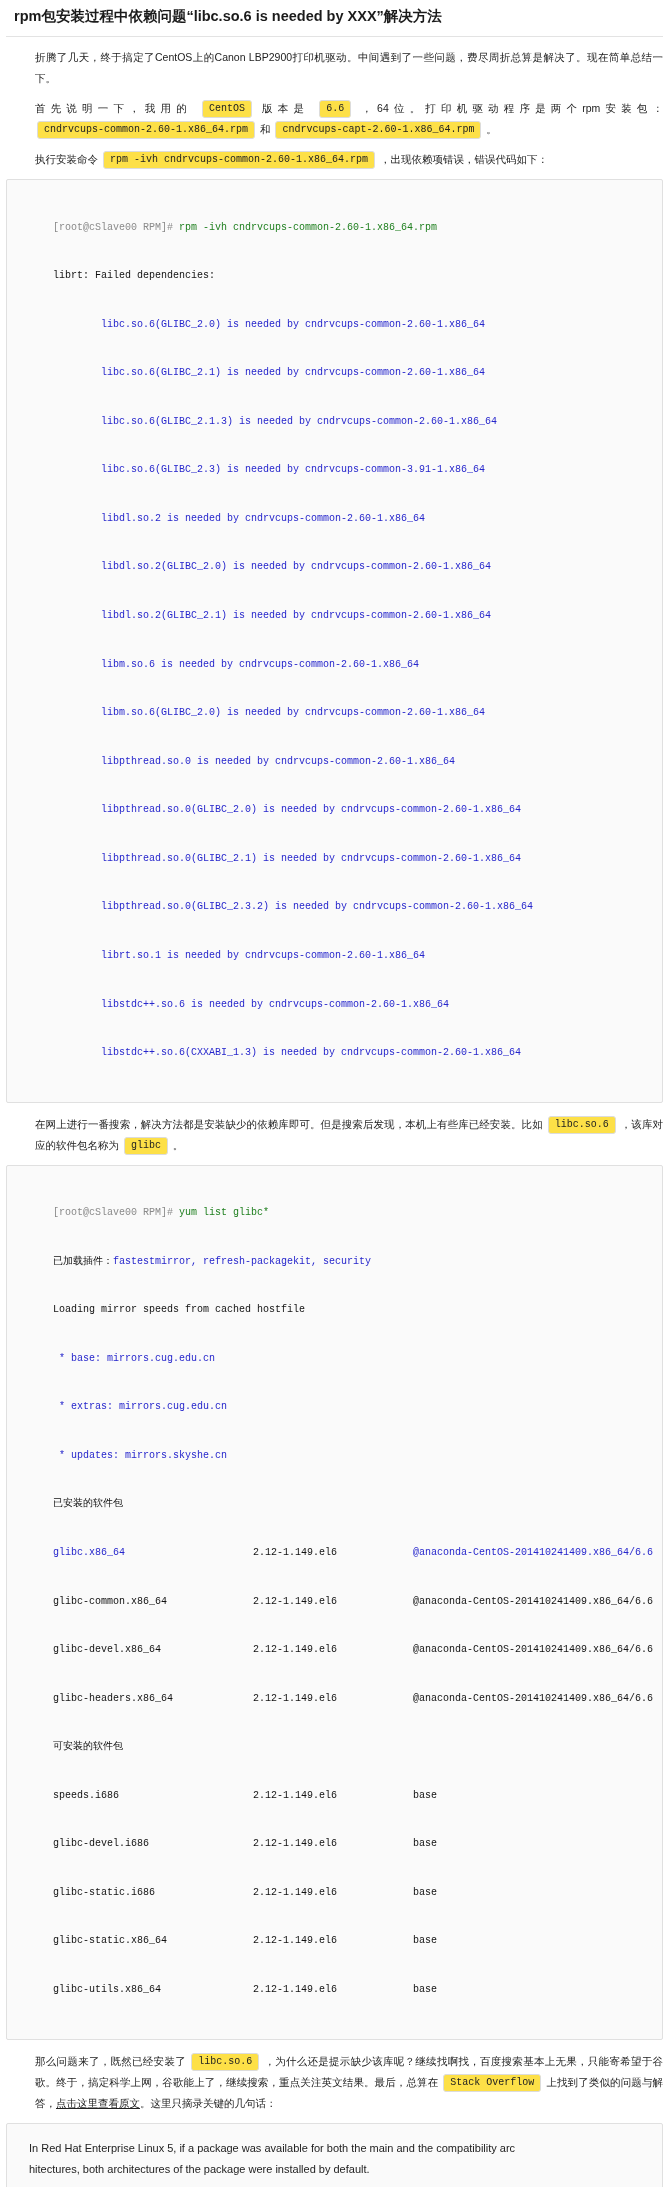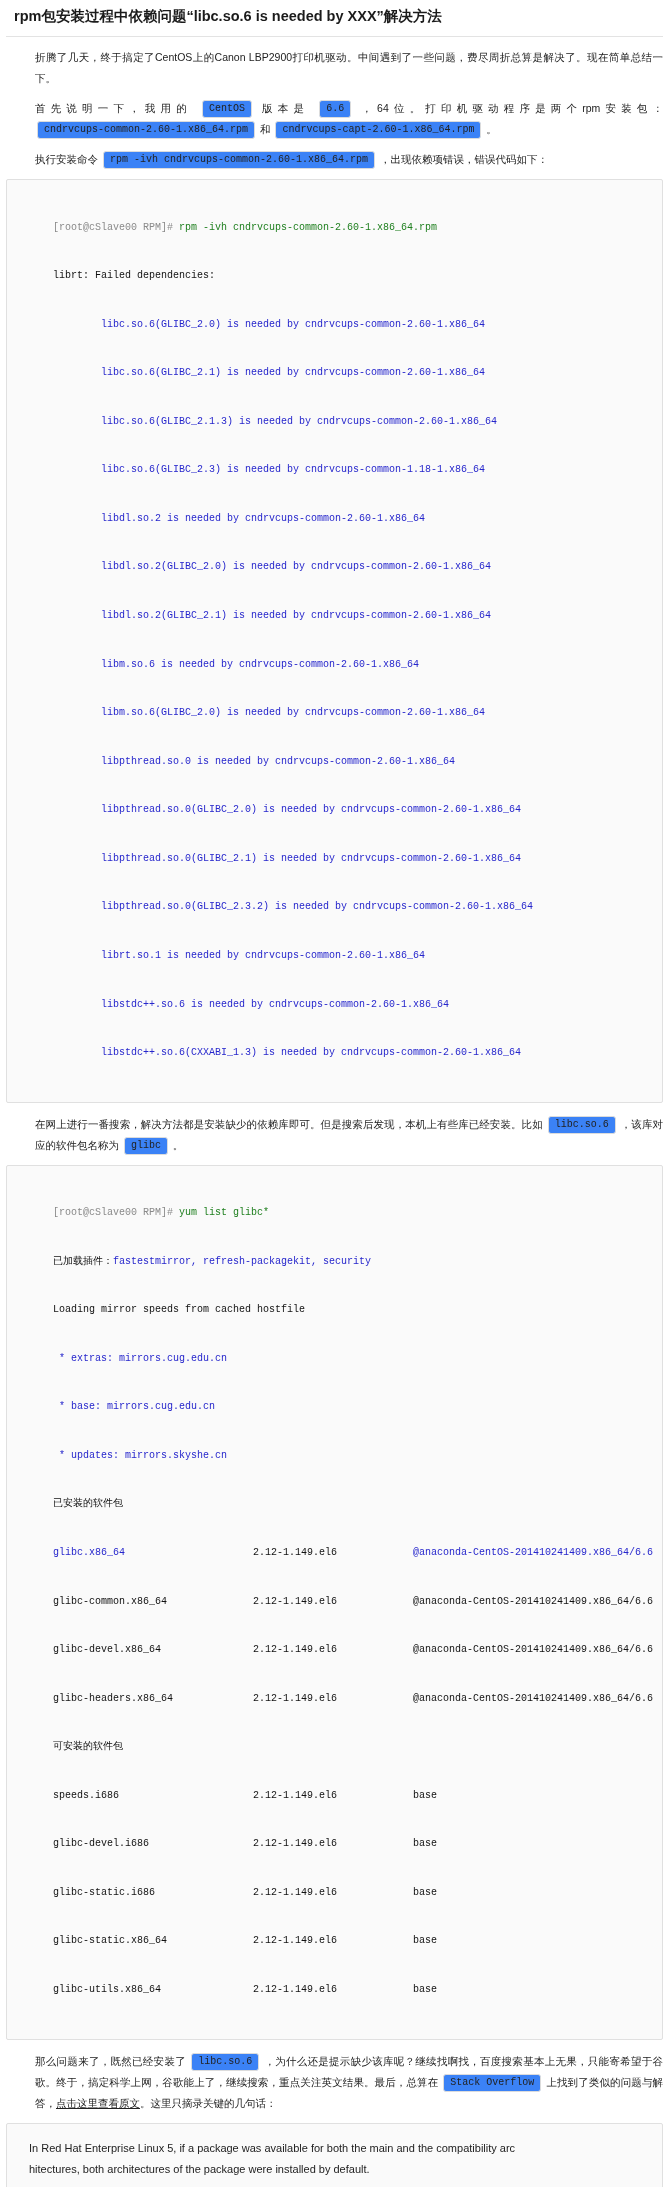--- a/index.html
+++ b/index.html
@@ -32,21 +32,21 @@
     font-size:10.5px;
     color:#222;
     text-align:justify;
   }
 
   
   .chip{
     display:inline-block;
     font-family:"Liberation Mono","DejaVu Sans Mono",monospace;
     font-size:10px;
-    background:#3b82f6;
+    background:#fde047;
     border:1px solid #dcdcdc;
     border-radius:3px;
     padding:2px 6px;
     margin:0 2px;
     color:#222;
     white-space:nowrap;
     line-height:1.2;
     vertical-align:middle;
   }
   .ulink{text-decoration:underline;color:#222;cursor:pointer;}
@@ -116,21 +116,21 @@
     <span class="chip">rpm -ivh cndrvcups-common-2.60-1.x86_64.rpm</span>
     <span>，出现依赖项错误，错误代码如下：</span>
   </p>
 
   <div class="code">
     <span class="ln"><span class="c-prompt">[root@cSlave00 RPM]#</span><span class="c-cmd"> rpm -ivh cndrvcups-common-2.60-1.x86_64.rpm</span></span>
     <span class="ln c-plain">librt: Failed dependencies:</span>
     <span class="ln c-blue">	<span>libc.so.6(GLIBC_2.0) is needed by cndrvcups-common-2.60-1.x86_64</span></span>
     <span class="ln c-blue">	<span>libc.so.6(GLIBC_2.1) is needed by cndrvcups-common-2.60-1.x86_64</span></span>
     <span class="ln c-blue">	<span>libc.so.6(GLIBC_2.1.3) is needed by cndrvcups-common-2.60-1.x86_64</span></span>
-    <span class="ln c-blue">	<span>libc.so.6(GLIBC_2.3) is needed by cndrvcups-common-1.18-1.x86_64</span></span>
+    <span class="ln c-blue">	<span>libc.so.6(GLIBC_2.3) is needed by cndrvcups-common-3.91-1.x86_64</span></span>
     <span class="ln c-blue">	<span>libdl.so.2 is needed by cndrvcups-common-2.60-1.x86_64</span></span>
     <span class="ln c-blue">	<span>libdl.so.2(GLIBC_2.0) is needed by cndrvcups-common-2.60-1.x86_64</span></span>
     <span class="ln c-blue">	<span>libdl.so.2(GLIBC_2.1) is needed by cndrvcups-common-2.60-1.x86_64</span></span>
     <span class="ln c-blue">	<span>libm.so.6 is needed by cndrvcups-common-2.60-1.x86_64</span></span>
     <span class="ln c-blue">	<span>libm.so.6(GLIBC_2.0) is needed by cndrvcups-common-2.60-1.x86_64</span></span>
     <span class="ln c-blue">	<span>libpthread.so.0 is needed by cndrvcups-common-2.60-1.x86_64</span></span>
     <span class="ln c-blue">	<span>libpthread.so.0(GLIBC_2.0) is needed by cndrvcups-common-2.60-1.x86_64</span></span>
     <span class="ln c-blue">	<span>libpthread.so.0(GLIBC_2.1) is needed by cndrvcups-common-2.60-1.x86_64</span></span>
     <span class="ln c-blue">	<span>libpthread.so.0(GLIBC_2.3.2) is needed by cndrvcups-common-2.60-1.x86_64</span></span>
     <span class="ln c-blue">	<span>librt.so.1 is needed by cndrvcups-common-2.60-1.x86_64</span></span>
@@ -143,22 +143,22 @@
     <span class="chip">libc.so.6</span>
     <span>，该库对应的软件包名称为</span>
     <span class="chip">glibc</span>
     <span>。</span>
   </p>
 
   <div class="code">
     <span class="ln"><span class="c-prompt">[root@cSlave00 RPM]#</span><span class="c-cmd"> yum list glibc*</span></span>
     <span class="ln"><span class="c-plain">已加载插件：</span><span class="c-blue">fastestmirror, refresh-packagekit, security</span></span>
     <span class="ln c-plain">Loading mirror speeds from cached hostfile</span>
+    <span class="ln c-blue"> * base: mirrors.cug.edu.cn</span>
     <span class="ln c-blue"> * extras: mirrors.cug.edu.cn</span>
-    <span class="ln c-blue"> * base: mirrors.cug.edu.cn</span>
     <span class="ln c-blue"> * updates: mirrors.skyshe.cn</span>
     <span class="ln c-plain">已安装的软件包</span>
     <span class="ln"><span class="c-blue" style="display:inline-block;width:200px">glibc.x86_64</span><span class="c-plain" style="display:inline-block;width:160px">2.12-1.149.el6</span><span class="c-repo">@anaconda-CentOS-201410241409.x86_64/6.6</span></span>
     <span class="ln"><span class="c-plain" style="display:inline-block;width:200px">glibc-common.x86_64</span><span class="c-plain" style="display:inline-block;width:160px">2.12-1.149.el6</span><span class="c-plain">@anaconda-CentOS-201410241409.x86_64/6.6</span></span>
     <span class="ln"><span class="c-plain" style="display:inline-block;width:200px">glibc-devel.x86_64</span><span class="c-plain" style="display:inline-block;width:160px">2.12-1.149.el6</span><span class="c-plain">@anaconda-CentOS-201410241409.x86_64/6.6</span></span>
     <span class="ln"><span class="c-plain" style="display:inline-block;width:200px">glibc-headers.x86_64</span><span class="c-plain" style="display:inline-block;width:160px">2.12-1.149.el6</span><span class="c-plain">@anaconda-CentOS-201410241409.x86_64/6.6</span></span>
     <span class="ln c-plain">可安装的软件包</span>
     <span class="ln"><span class="c-plain" style="display:inline-block;width:200px">speeds.i686</span><span class="c-plain" style="display:inline-block;width:160px">2.12-1.149.el6</span><span class="c-plain">base</span></span>
     <span class="ln"><span class="c-plain" style="display:inline-block;width:200px">glibc-devel.i686</span><span class="c-plain" style="display:inline-block;width:160px">2.12-1.149.el6</span><span class="c-plain">base</span></span>
     <span class="ln"><span class="c-plain" style="display:inline-block;width:200px">glibc-static.i686</span><span class="c-plain" style="display:inline-block;width:160px">2.12-1.149.el6</span><span class="c-plain">base</span></span>

